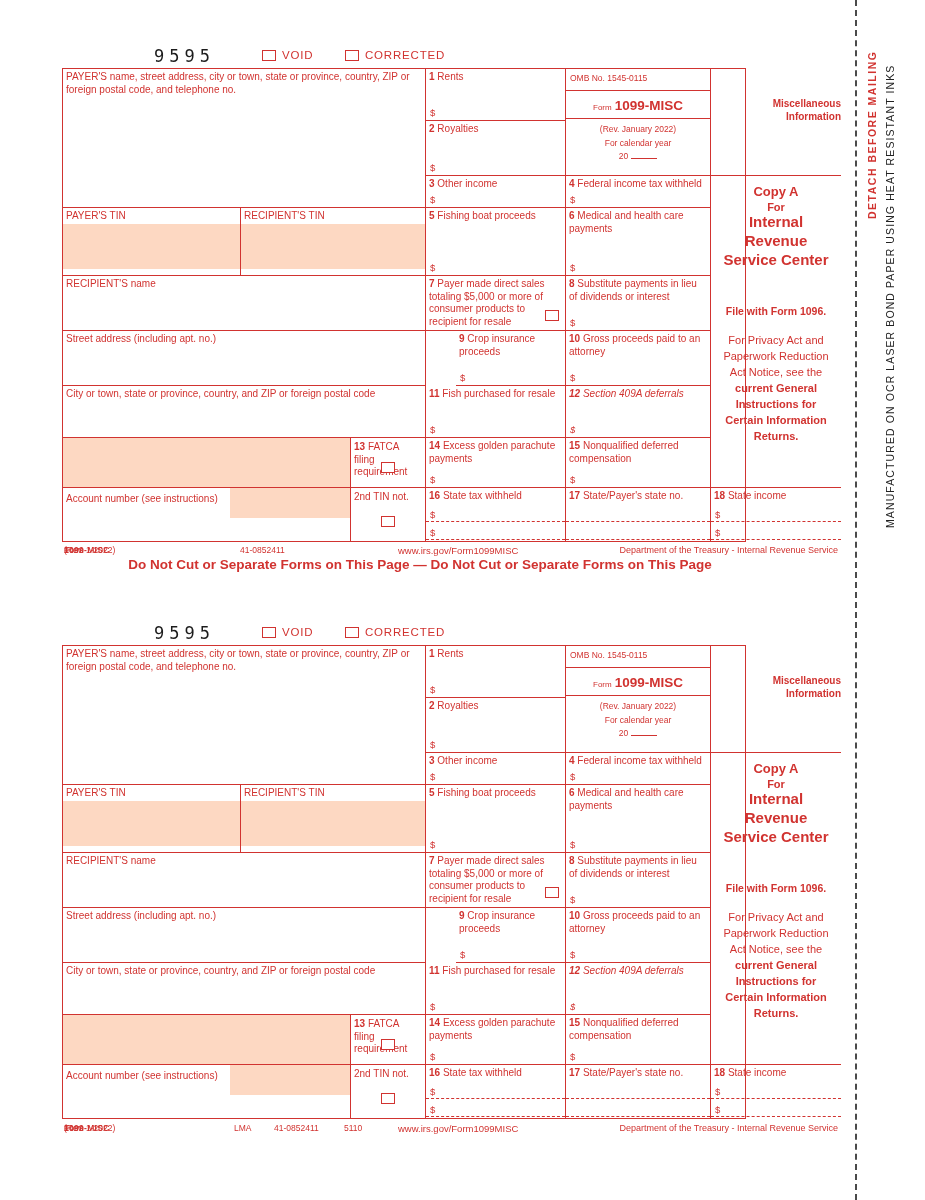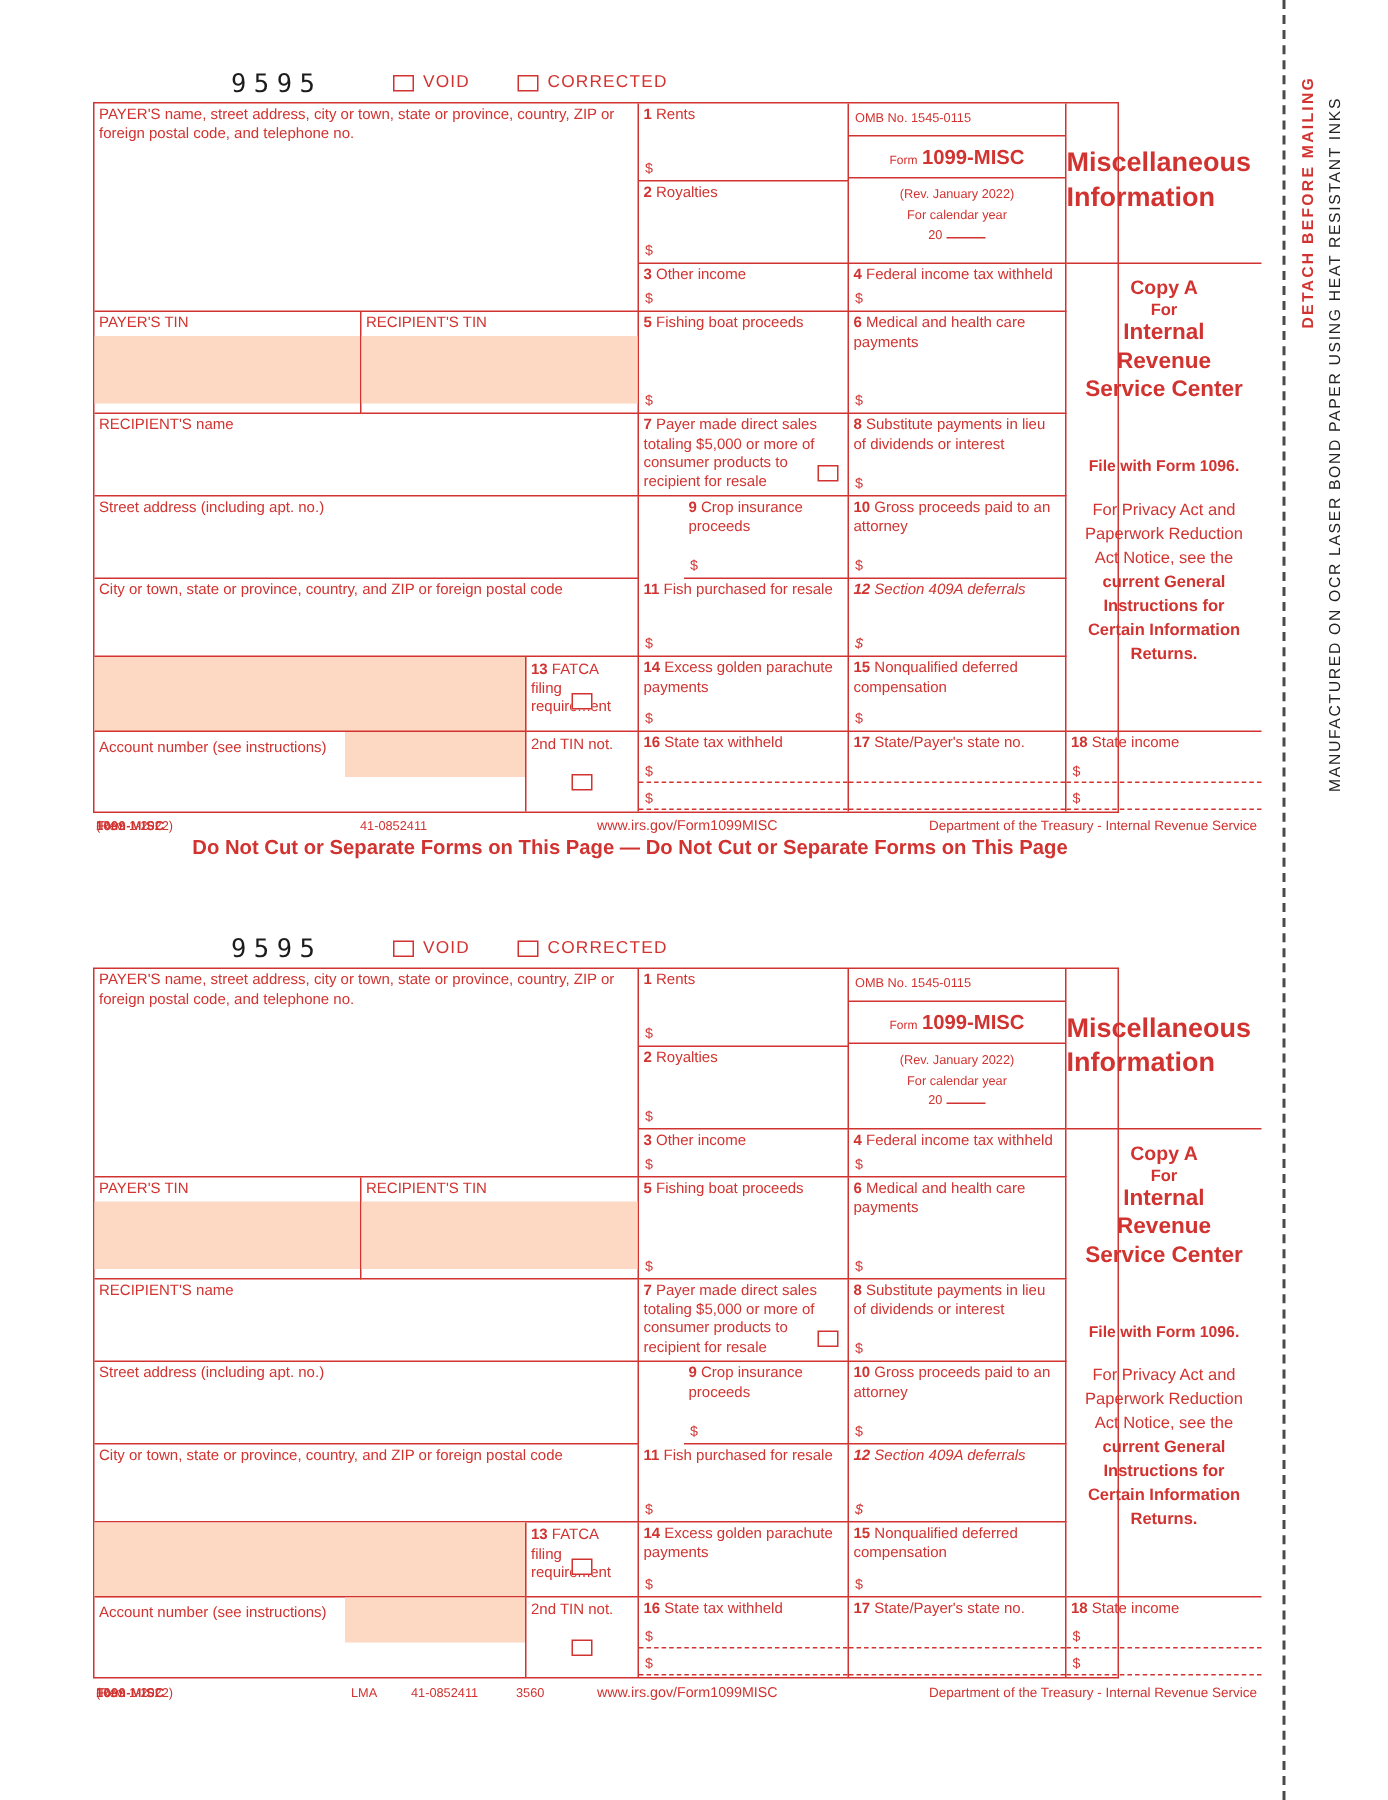--- a/index.html
+++ b/index.html
@@ -74,21 +74,21 @@
   .acct-shade{position:absolute;right:0;top:0;width:120px;height:30px;background:var(--peach);}
 
   
   .omb-row1{height:22px;border-bottom:1px solid var(--red);font-size:8.5px;padding:4px 4px;}
   .omb-row2{height:28px;border-bottom:1px solid var(--red);text-align:center;padding-top:5px;}
   .omb-row2 .f-word-sm{font-size:8px;margin-right:3px;}
   .omb-row2 .f-num-lg{font-size:13.5px;font-weight:bold;}
   .omb-row3{text-align:center;font-size:8.5px;padding-top:4px;line-height:1.6;}
   .yr-blank{display:inline-block;width:26px;height:9px;border-bottom:1px solid var(--red);margin-left:3px;}
 
-  .title-col{text-align:left;padding-top:28px;font-size:18px;font-weight:bold;line-height:1.3;}
+  .title-col{text-align:right;padding-top:28px;font-size:10px;font-weight:bold;line-height:1.3;}
 
   .copy-col{text-align:center;padding:8px 6px 0 6px;}
   .copy-a{font-size:13px;font-weight:bold;}
   .copy-for{font-size:11px;font-weight:bold;margin-top:2px;}
   .copy-ctr{font-size:15px;font-weight:bold;line-height:1.25;}
   .copy-file{font-size:10.5px;font-weight:bold;margin-top:36px;}
   .copy-priv{font-size:11px;line-height:1.45;margin-top:16px;}
   .copy-priv b{font-weight:bold;}
 
   .fatca .lbl,.secondtin .lbl{padding-top:3px;}
@@ -504,20 +504,20 @@
 </div>
 
 <div id="footer2" class="footer">
   <span class="f-left">
     <span class="f-word">Form</span>
     <span class="f-num">1099-MISC</span>
     <span class="f-rev">(Rev. 1-2022)</span>
   </span>
   <span class="f-lma">LMA</span>
   <span class="f-code">41-0852411</span>
-  <span class="f-code2">3560</span>
+  <span class="f-code2">5110</span>
   <span class="f-url">www.irs.gov/Form1099MISC</span>
   <span class="f-dept">Department of the Treasury - Internal Revenue Service</span>
 </div>
 
 <div class="perforation"></div>
 <div class="vert detach">DETACH BEFORE MAILING</div>
 <div class="vert manufactured">MANUFACTURED ON OCR LASER BOND PAPER USING HEAT RESISTANT INKS</div>
 
 </body></html>

